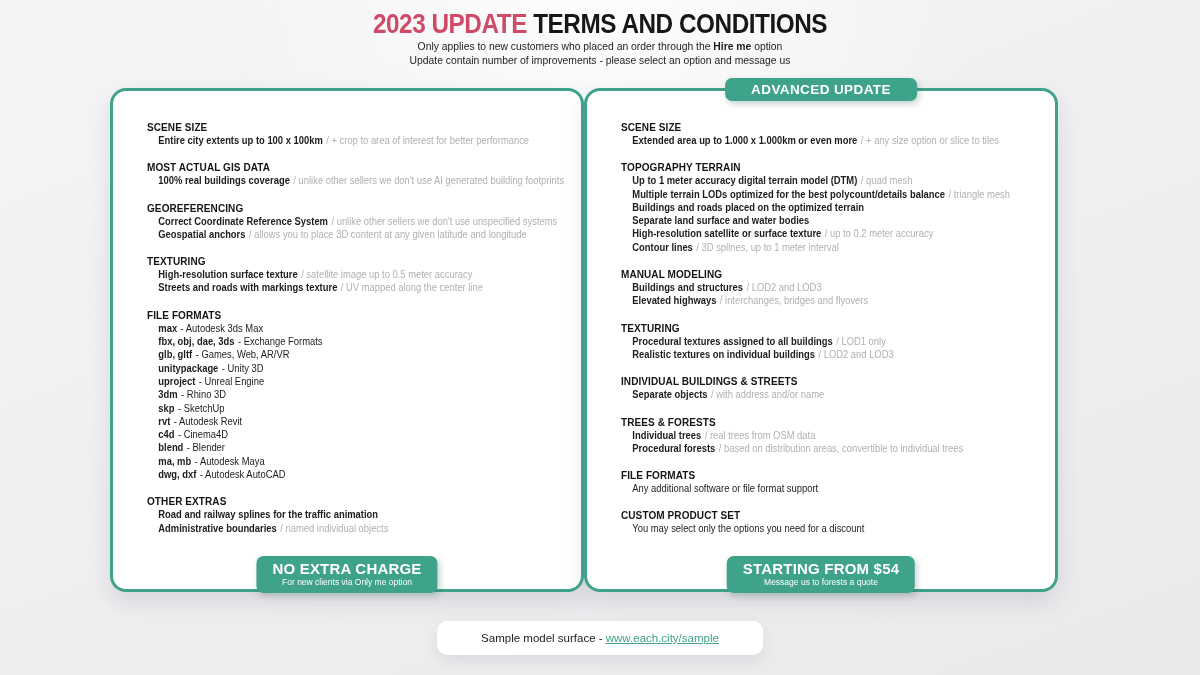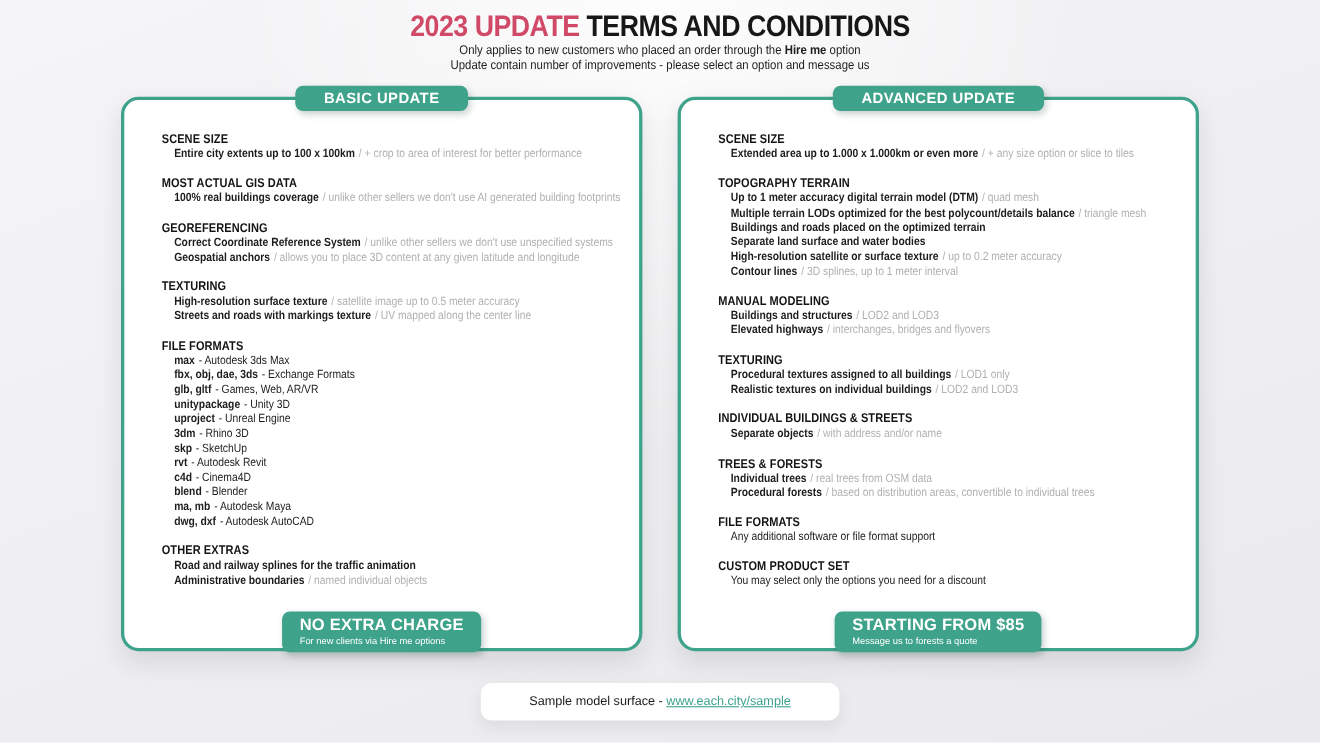--- a/index.html
+++ b/index.html
@@ -27,28 +27,28 @@
   .hdr h1 .accent{color:var(--pink);}
   .hdr .sub{margin:1px 0 0;font-size:11.5px;line-height:13px;color:#1c1c1c;font-weight:normal;}
   .hdr .sub b{font-weight:bold;}
   
   .panel{
     position:absolute;top:88px;width:474px;height:504px;background:#fff;
     border:3px solid var(--teal);border-radius:16px;
     box-shadow:0 10px 22px rgba(130,130,145,.22);
   }
   .panel-left{left:110px;}
-  .panel-right{left:616px;}
+  .panel-right{left:584px;}
   .badge{
     position:absolute;left:50%;transform:translateX(-50%);
     background:var(--teal);color:#fff;white-space:nowrap;border-radius:7px;
     box-shadow:2px 3px 6px rgba(40,80,70,.25);
   }
   .badge.top{top:-13px;padding:4px 26px;font-size:13.5px;font-weight:bold;letter-spacing:.4px;}
-  .badge.bottom{bottom:-4px;padding:5px 16px 6px;text-align:left;}
+  .badge.bottom{bottom:-4px;padding:5px 16px 6px;text-align:center;}
   .b-title{font-size:15px;font-weight:bold;line-height:16px;letter-spacing:.2px;}
   .b-note{font-size:8.5px;line-height:10px;font-weight:normal;}
   .panel-body{
     position:absolute;top:30px;left:34px;width:499px;
     transform:scaleX(.87);transform-origin:0 0;
   }
   .sec{margin:0 0 14px;}
   .sec-title{font-size:11.5px;line-height:13px;font-weight:bold;color:#141414;letter-spacing:.1px;white-space:nowrap;}
   .item{font-size:10.8px;line-height:13.3px;padding-left:13px;white-space:nowrap;color:#1c1c1c;}
   .i-main{font-weight:bold;}
@@ -67,21 +67,20 @@
 </head>
 <body>
 
 <header class="hdr">
   <h1><span class="accent">2023 UPDATE</span> <span>TERMS AND CONDITIONS</span></h1>
   <p class="sub"><span>Only applies to new customers who placed an order through the </span><b>Hire me</b><span> option</span></p>
   <p class="sub">Update contain number of improvements - please select an option and message us</p>
 </header>
 
 <section class="panel panel-left">
-  <div class="badge top">BASIC UPDATE</div>
   <div class="panel-body">
       <div class="sec">
         <div class="sec-title">SCENE SIZE</div>
         <div class="item"><span class="i-main">Entire city extents up to 100 x 100km</span><span class="i-note">/ + crop to area of interest for better performance</span></div>
       </div>
       <div class="sec">
         <div class="sec-title">MOST ACTUAL GIS DATA</div>
         <div class="item"><span class="i-main">100% real buildings coverage</span><span class="i-note">/ unlike other sellers we don't use AI generated building footprints</span></div>
       </div>
       <div class="sec">
@@ -110,21 +109,21 @@
         <div class="item"><span class="i-main">dwg, dxf</span><span class="i-plain">- Autodesk AutoCAD</span></div>
       </div>
       <div class="sec">
         <div class="sec-title">OTHER EXTRAS</div>
         <div class="item"><span class="i-main">Road and railway splines for the traffic animation</span></div>
         <div class="item"><span class="i-main">Administrative boundaries</span><span class="i-note">/ named individual objects</span></div>
       </div>
     </div>
   <div class="badge bottom">
     <div class="b-title">NO EXTRA CHARGE</div>
-    <div class="b-note">For new clients via Hire me options</div>
+    <div class="b-note">For new clients via Only me option</div>
   </div>
 </section>
 
 <section class="panel panel-right">
   <div class="badge top">ADVANCED UPDATE</div>
   <div class="panel-body">
       <div class="sec">
         <div class="sec-title">SCENE SIZE</div>
         <div class="item"><span class="i-main">Extended area up to 1.000 x 1.000km or even more</span><span class="i-note">/ + any size option or slice to tiles</span></div>
       </div>
@@ -159,20 +158,20 @@
       <div class="sec">
         <div class="sec-title">FILE FORMATS</div>
         <div class="item"><span class="i-main light">Any additional software or file format support</span></div>
       </div>
       <div class="sec">
         <div class="sec-title">CUSTOM PRODUCT SET</div>
         <div class="item"><span class="i-main light">You may select only the options you need for a discount</span></div>
       </div>
     </div>
   <div class="badge bottom">
-    <div class="b-title">STARTING FROM $85</div>
+    <div class="b-title">STARTING FROM $54</div>
     <div class="b-note">Message us to forests a quote</div>
   </div>
 </section>
 
 <div class="sample-bar">
   <span>Sample model surface - </span><a href="#">www.each.city/sample</a>
 </div>
 
 </body></html>

